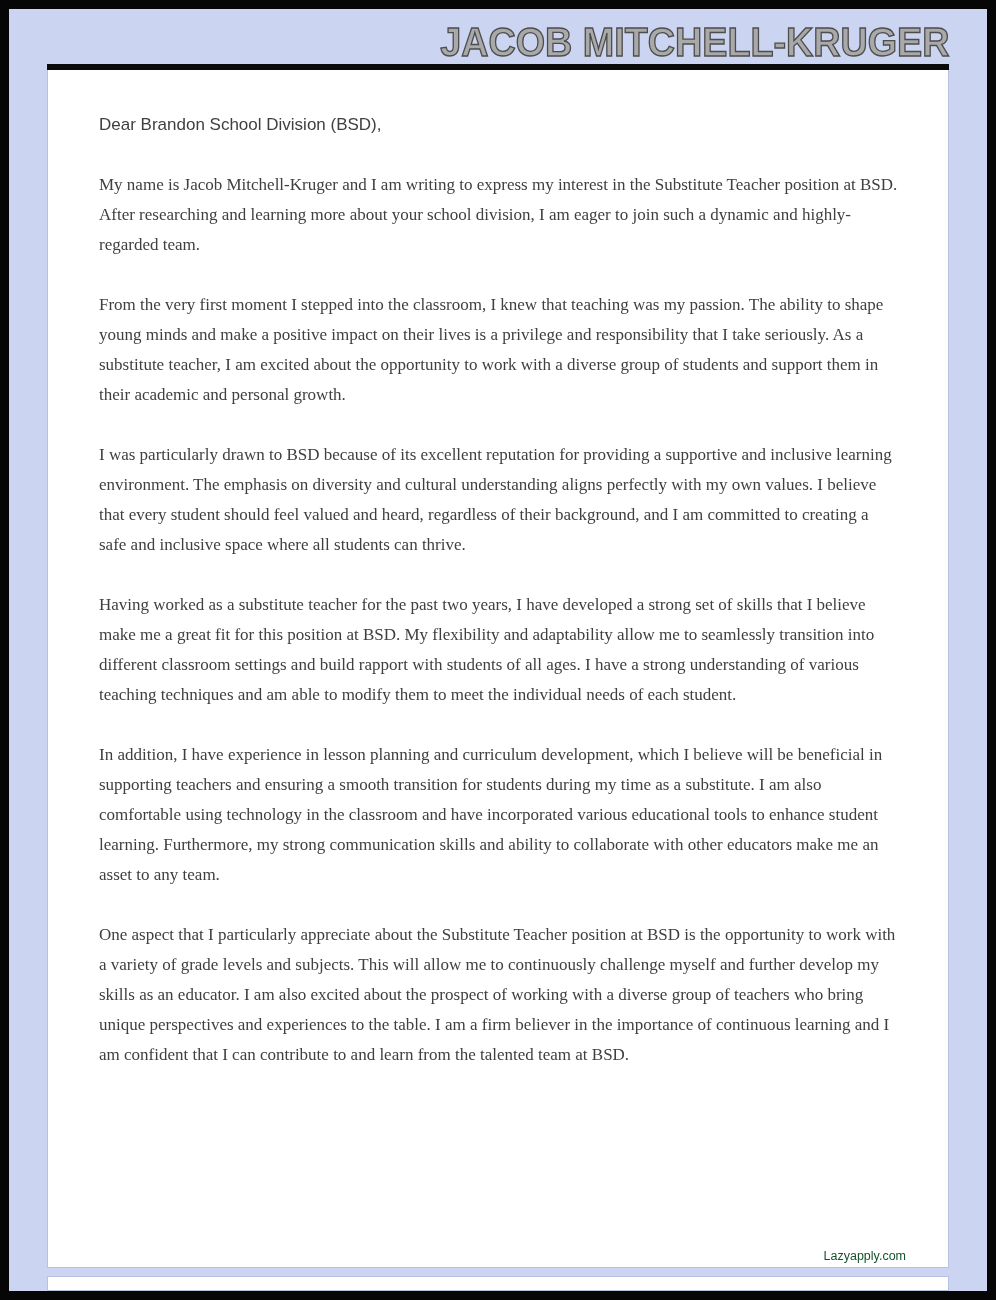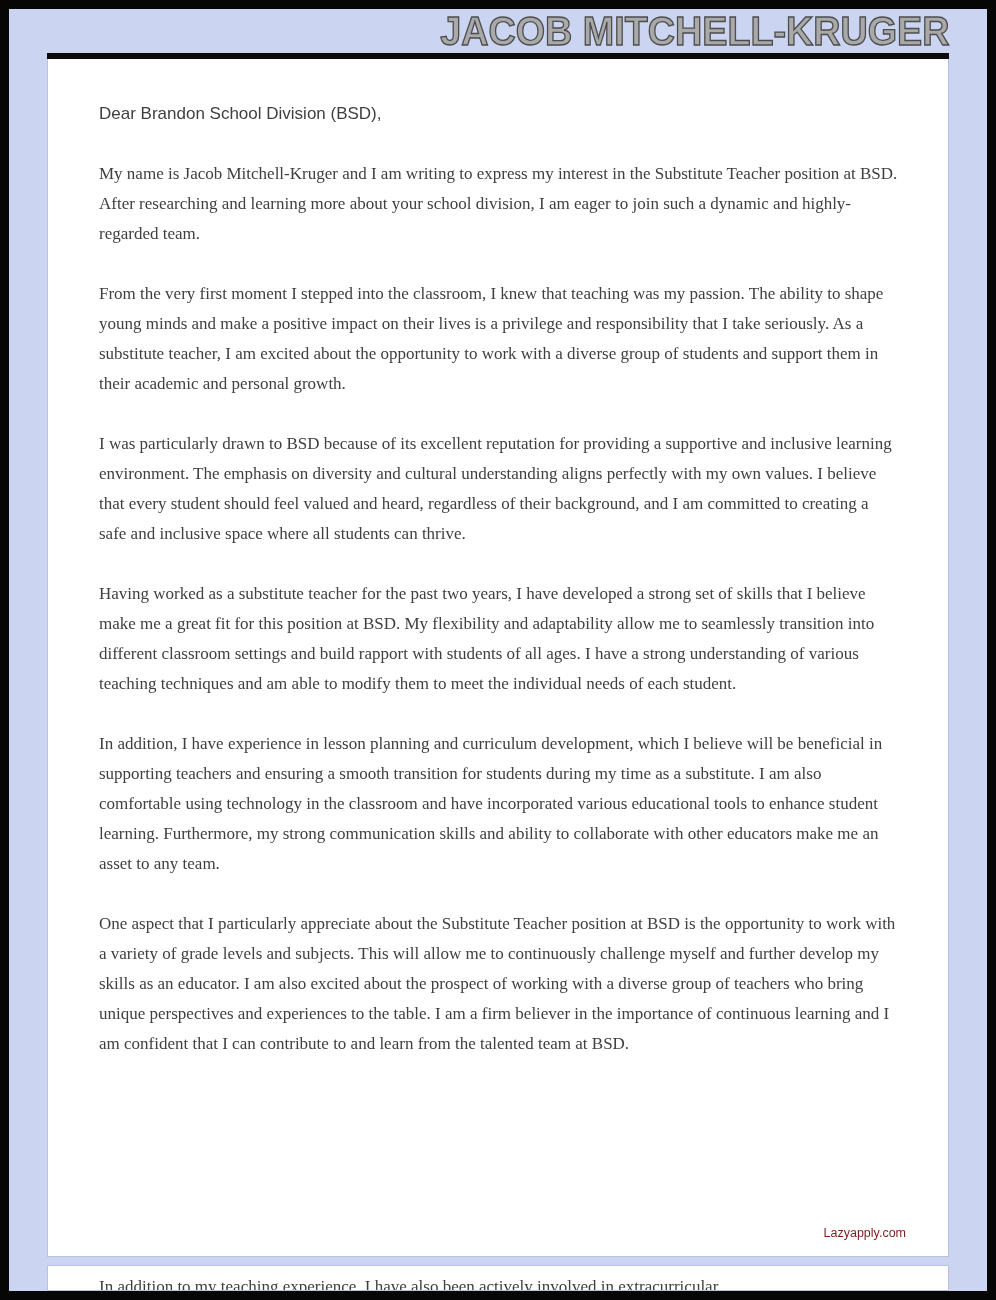--- a/index.html
+++ b/index.html
@@ -23,21 +23,21 @@
     position: absolute;
     inset: 9px;
     background: #cbd5f1;
     display: flex;
     flex-direction: column;
     padding: 0 38px;
     box-sizing: border-box;
     overflow: hidden;
   }
   .header {
-    height: 44px;
+    height: 55px;
     display: flex;
     align-items: flex-end;
     justify-content: flex-end;
     overflow: visible;
   }
   .header .name {
     display: inline-block;
     font-size: 41px;
     font-weight: 600;
     line-height: 44px;
@@ -80,23 +80,23 @@
   .salutation {
     margin: 0 0 30px 0;
   }
   .para {
     margin: 0 0 30px 0;
     font-family: Liberation Serif, serif;
   }
   .watermark {
     position: absolute;
     right: 42px;
-    bottom: 16px;
+    bottom: 4px;
     font-size: 12.5px;
-    color: #7f1d1d;
+    color: #14532d;
   }
 </style>
 </head>
 <body>
 
 <div class="frame"></div>
 
 <div class="canvas">
 
   <div class="header">

